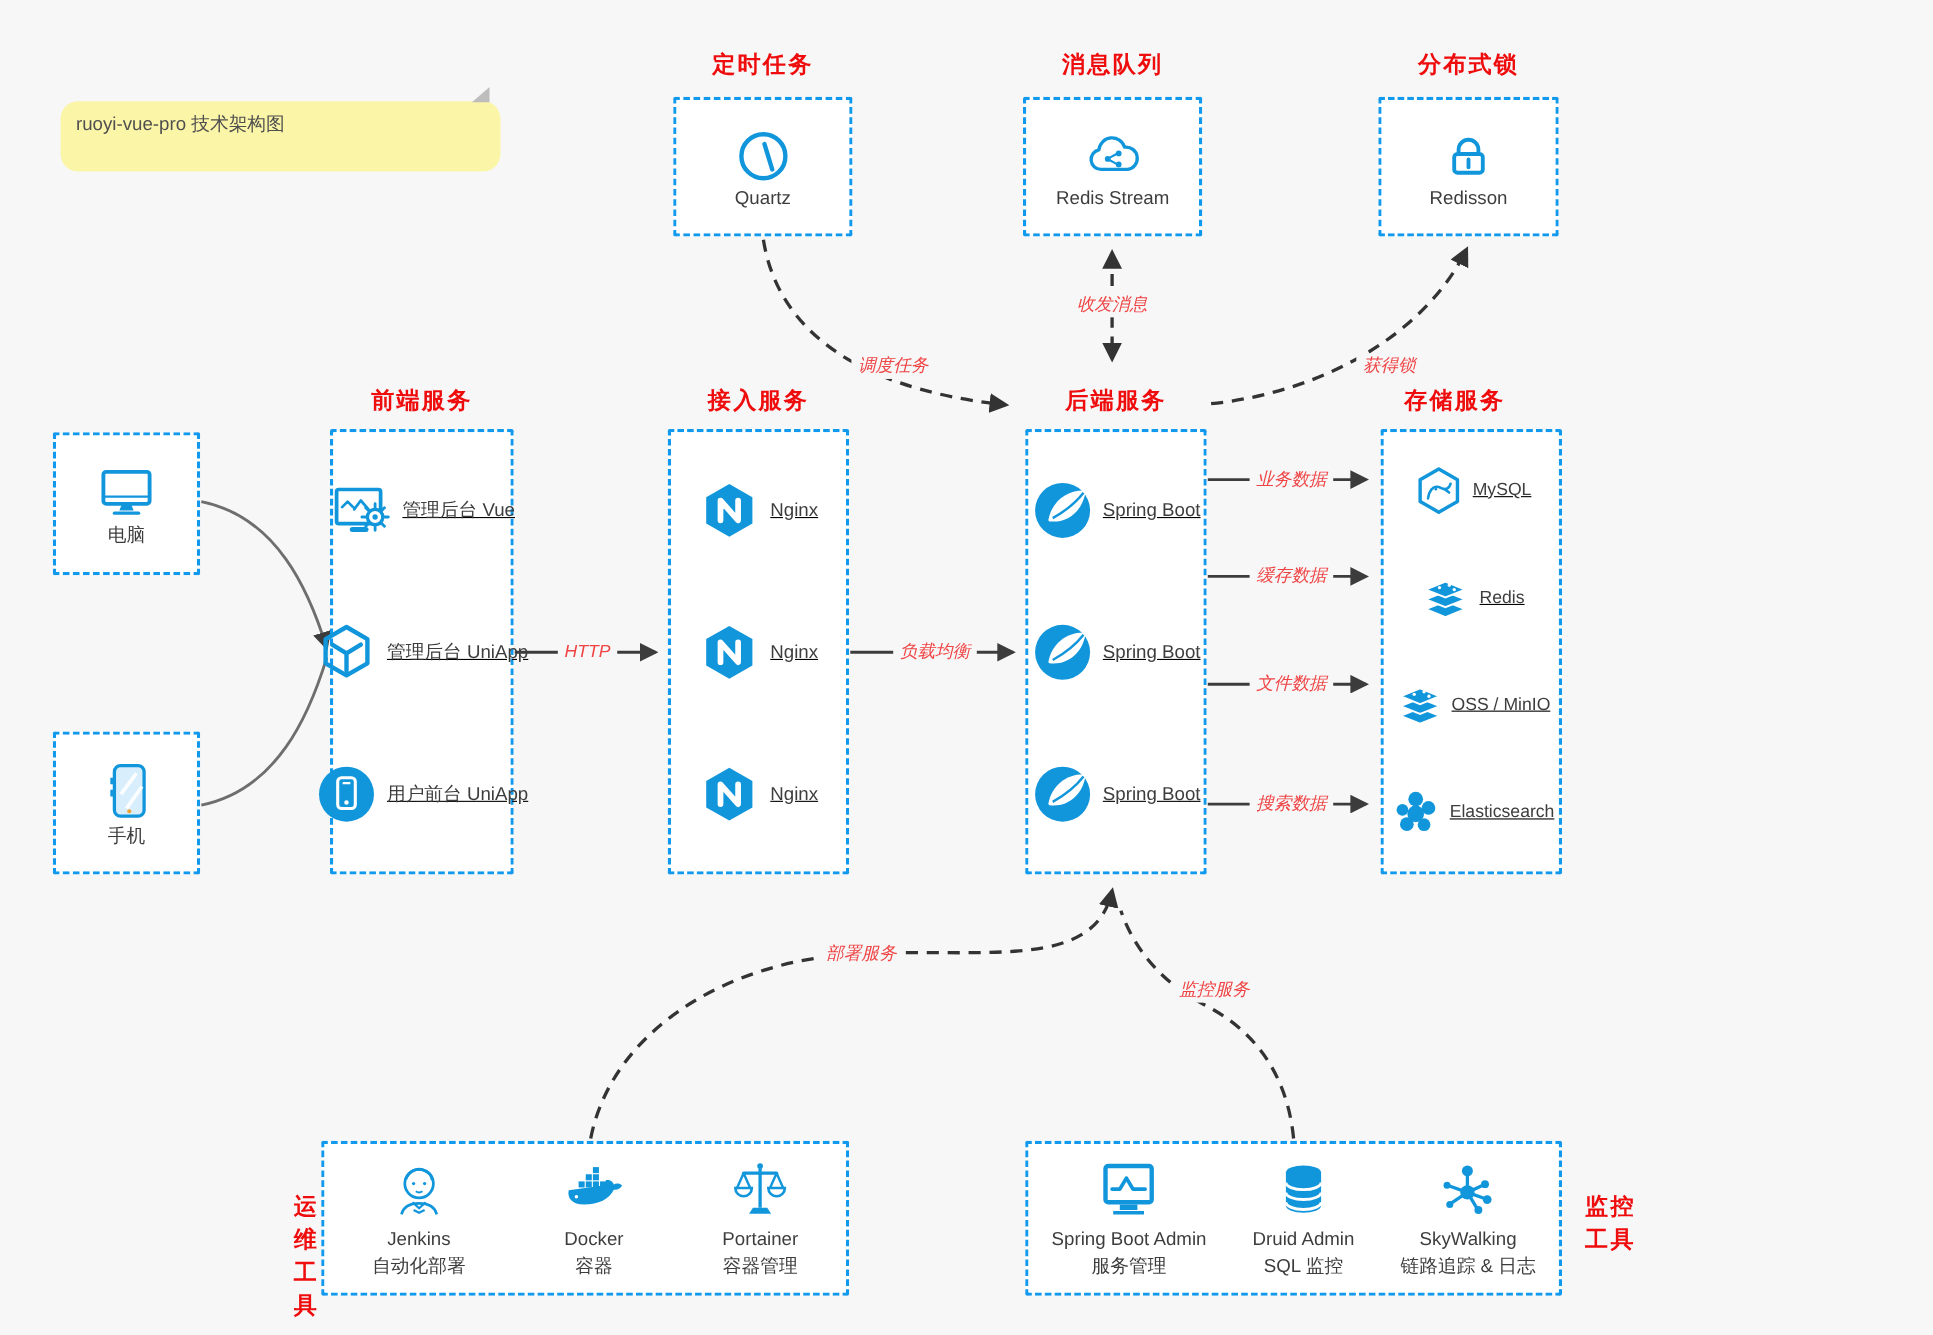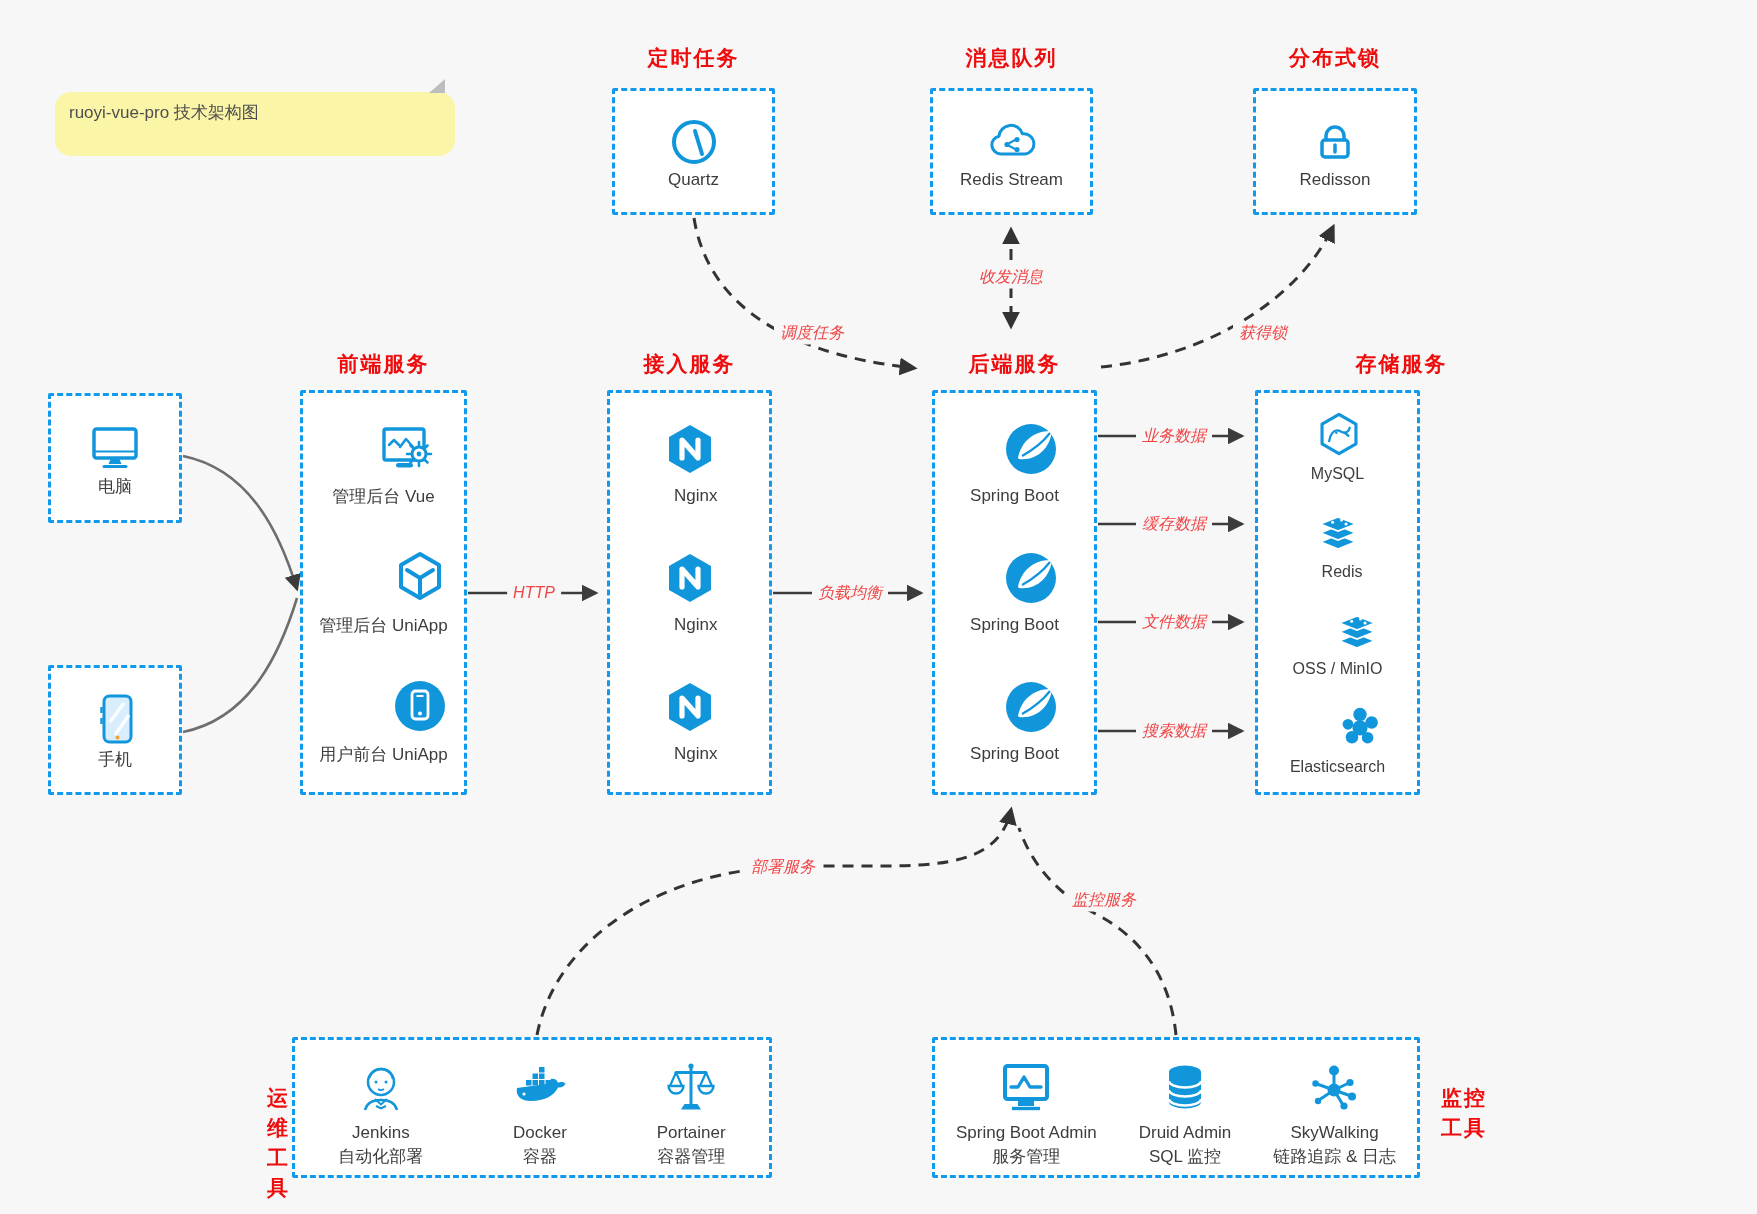--- a/index.html
+++ b/index.html
@@ -16,25 +16,25 @@
     border:3px dashed var(--border); border-radius:2px;
   }
   .red-title {
     position:absolute; color:var(--red); font-weight:bold; font-size:21px;
     text-align:center; letter-spacing:2px; white-space:nowrap;
   }
   .side-title { position:absolute; color:var(--red); font-weight:bold; font-size:21px; line-height:30px; letter-spacing:2px; }
 
   .vflex { display:flex; flex-direction:column; justify-content:center; align-items:center; }
   .col { display:flex; flex-direction:column; justify-content:space-around; align-items:center; padding:6px 0; }
-  .col-item { display:flex; flex-direction:column; align-items:flex-end; gap:9px; }
+  .col-item { display:flex; flex-direction:row; align-items:center; gap:9px;text-decoration:underline; }
   .item-label { font-size:17px; color:var(--ink); white-space:nowrap; }
   .item-label.sm { font-size:16px; }
 
-  .hrow { display:flex; justify-content:space-around; align-items:center; padding-top:13px; }
+  .hrow { display:flex; justify-content:space-around; align-items:flex-start; padding-top:13px; }
   .b-item { display:flex; flex-direction:column; align-items:center; gap:6px; text-align:center; }
   .b-label { font-size:17px; color:var(--ink); line-height:1.4; white-space:nowrap; }
 
   .icon { display:block; }
   .icon svg { display:block; }
 
   .note {
     position:absolute; left:55px; top:92px; width:400px; height:64px;
     background:var(--note); color:#4f4f4f; font-size:17px; line-height:25px;
     padding:8px 14px; box-sizing:border-box; white-space:nowrap;border-radius:16px;
@@ -242,21 +242,21 @@
       <svg width="56" height="56" viewBox="0 0 56 56">
         <circle cx="28" cy="28" r="25" fill="#1296db"></circle>
         <path d="M15 37 C18 20 32 9 49 10 C47 27 34 40 16 38 Z" fill="#ffffff"></path>
         <path d="M19 35 C28 30 40 21 47 12" fill="none" stroke="#1296db" stroke-width="2.2"></path>
       </svg>
     </span>
     <div class="item-label">Spring Boot</div>
   </div>
 </div>
 
-<div class="red-title" style="left:1319px;top:350px;width:165px;">存储服务</div>
+<div class="red-title" style="left:1240px;top:350px;width:165px;">存储服务</div>
 <div class="box col" style="left:1255px;top:390px;width:165px;height:405px;padding:4px 0;">
   <div class="col-item" style="gap:6px;">
     <span class="icon">
       <svg width="50" height="50" viewBox="0 0 56 56">
         <path d="M28 6 L47 17 V39 L28 50 L9 39 V17 Z" fill="none" stroke="#1296db" stroke-width="3.5" stroke-linejoin="round"></path>
         <path d="M17 36 c1-8 5-12 9-12 c3.5 0 4.5 2.5 8 2.5 c3 0 5-2 6-5.5" fill="none" stroke="#1296db" stroke-width="2.6" stroke-linecap="round"></path>
         <path d="M34 26.5 l4.5 3.5" stroke="#1296db" stroke-width="2.6" stroke-linecap="round"></path>
         <circle cx="25" cy="26.5" r="1.4" fill="#1296db"></circle>
       </svg>
     </span>

